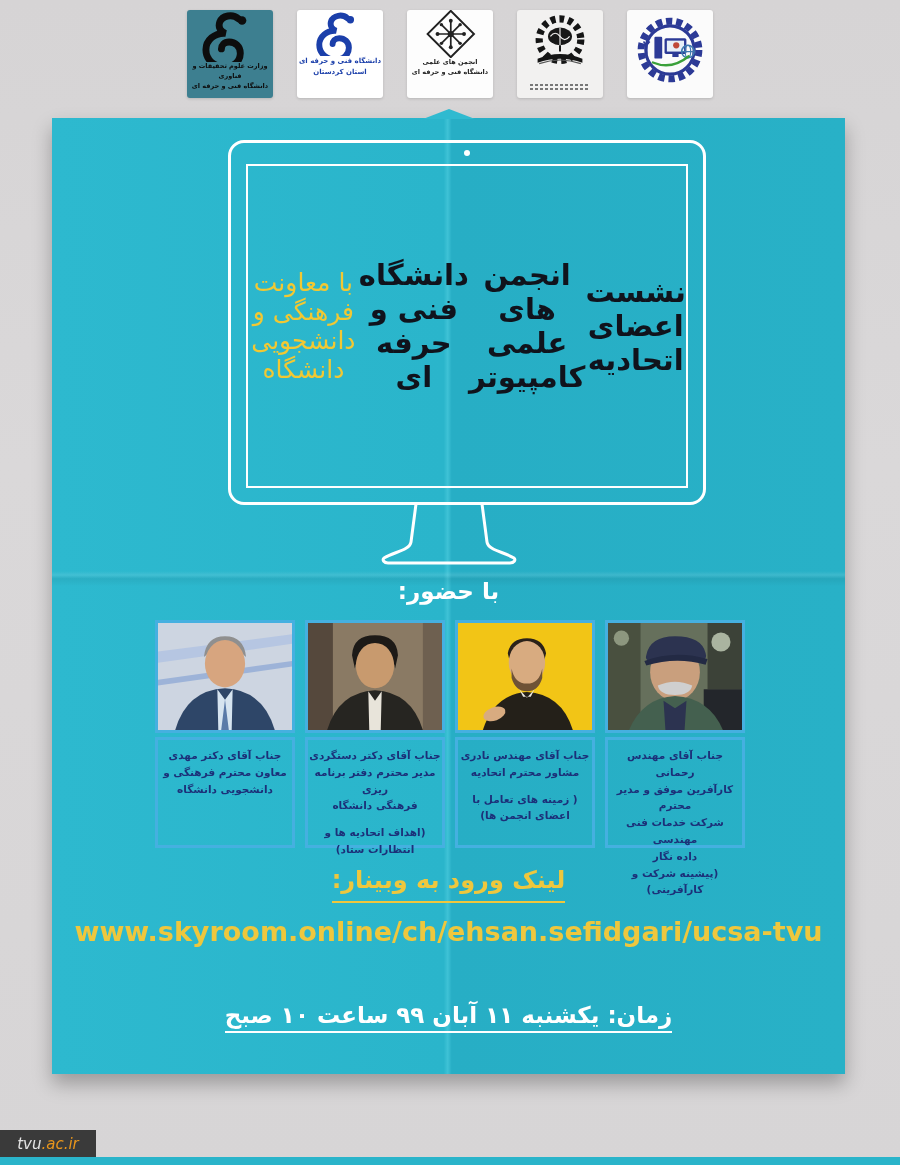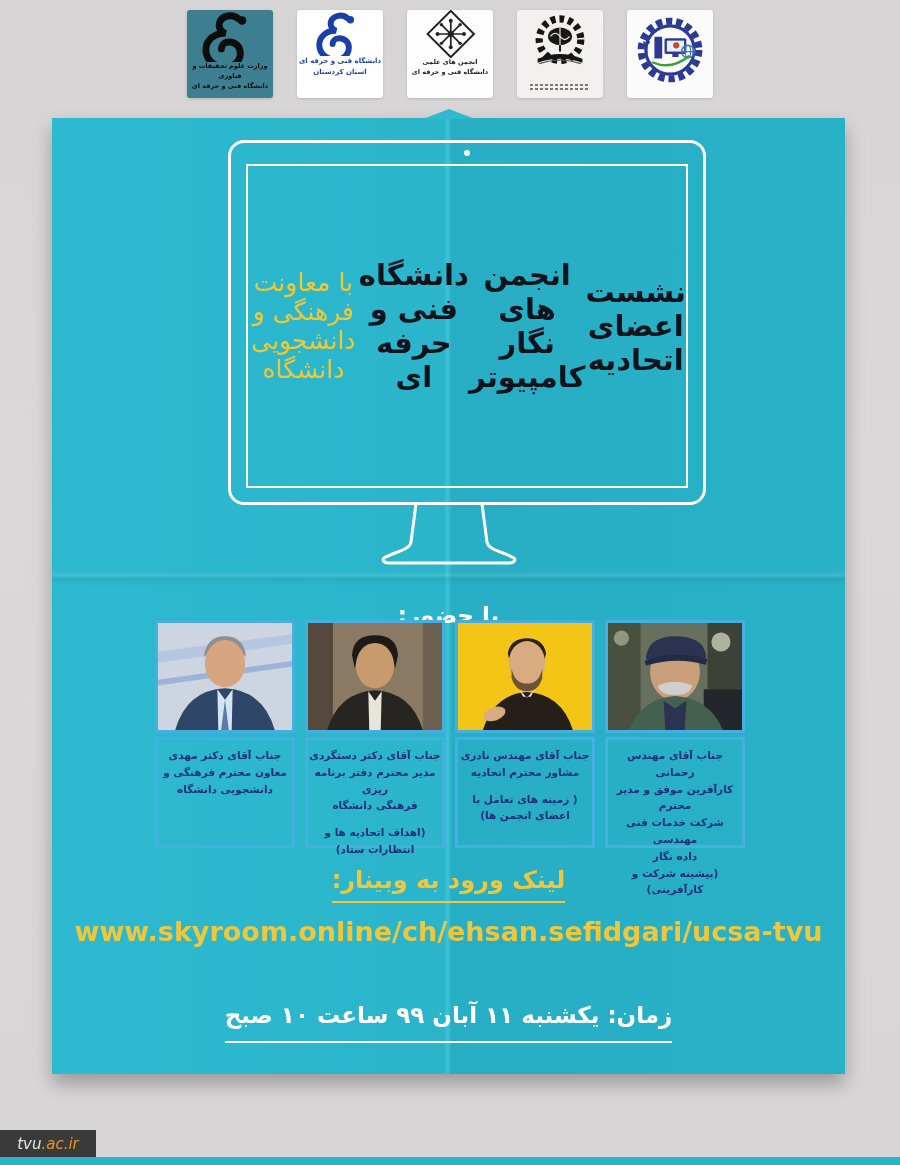--- a/index.html
+++ b/index.html
@@ -41,40 +41,40 @@
   .camera-dot{position:absolute;top:7px;left:50%;transform:translateX(-50%);
               width:6px;height:6px;border-radius:50%;background:#fff;}
   .screen{position:absolute;left:15px;right:15px;top:21px;bottom:14px;
           border:2px solid #ffffff;display:flex;flex-direction:row;
           justify-content:space-evenly;align-items:center;text-align:center;direction:rtl;}
   .screen .tl{font-weight:bold;color:#10131c;font-size:29px;letter-spacing:0;}
   .screen .tl4{font-weight:normal;color:#f2c832;font-size:25px;}
   .stand{position:absolute;left:50%;transform:translateX(-50%);top:384px;}
 
   
-  .attendance{position:absolute;top:484px;left:0;width:100%;text-align:center;direction:rtl;
+  .attendance{position:absolute;top:460px;left:0;width:100%;text-align:center;direction:rtl;
               color:#ffffff;font-weight:bold;font-size:23px;}
   .grid{position:absolute;left:103px;top:502px;width:590px;display:flex;gap:10px;}
   .col{width:140px;display:flex;flex-direction:column;gap:4px;}
   .photo{height:113px;border:3px solid #45b0e0;box-sizing:border-box;background:#888;}
   .photo svg{display:block;width:100%;height:100%;}
   .cap{height:111px;border:3px solid #45b0e0;box-sizing:border-box;direction:rtl;
        color:#1c3079;font-weight:bold;font-size:10.5px;line-height:1.6;text-align:center;
        padding-top:7px;}
   .cap div:empty{height:10px;}
 
   
   .link-label{position:absolute;top:748px;left:0;width:100%;text-align:center;direction:rtl;}
   .link-label span{display:inline-block;color:#eec73d;font-weight:bold;font-size:24px;
                    border-bottom:2px solid #eec73d;padding-bottom:7px;}
   .link-url{position:absolute;top:798px;left:0;width:100%;text-align:center;direction:ltr;
             color:#eec73d;font-weight:bold;font-size:27px;}
   .time{position:absolute;top:884px;left:0;width:100%;text-align:center;direction:rtl;}
   .time span{display:inline-block;color:#ffffff;font-weight:bold;font-size:23px;
-             border-bottom:2px solid #fff;padding-bottom:13px;}
+             border-bottom:2px solid #fff;padding-bottom:3px;}
 
   
   .watermark{position:absolute;left:0;top:1130px;width:96px;height:28px;background:#3a3a3a;
              display:flex;align-items:center;justify-content:center;font-style:italic;
              font-weight:normal;font-size:15px;}
   .watermark .wm-pre{color:#e4e4e4;}
   .watermark .wm-suf{color:#e8951c;}
   .bottom-strip{position:absolute;left:0;bottom:0;width:100%;height:8px;background:#2ab4ca;}
 </style>
 </head>
@@ -161,21 +161,21 @@
     </div>
   </div>
 
   <div class="poster">
     <div class="peak"></div>
 
     <div class="monitor">
       <div class="camera-dot"></div>
       <div class="screen">
         <div class="tl">نشست اعضای اتحادیه</div>
-        <div class="tl">انجمن های نگار کامپیوتر</div>
+        <div class="tl">انجمن های علمی کامپیوتر</div>
         <div class="tl">دانشگاه فنی و حرفه ای</div>
         <div class="tl4">با معاونت فرهنگی و دانشجویی دانشگاه</div>
       </div>
     </div>
     <svg class="stand" width="190" height="64" viewBox="0 0 190 64">
       <path d="M62 2 L57 40 C56 48 40 50 30 56 C28 58 30 61 34 61 L156 61 C160 61 162 58 160 56 C150 50 134 48 133 40 L128 2" fill="none" stroke="#ffffff" stroke-width="3" stroke-linejoin="round"></path>
     </svg>
 
     <div class="attendance">با حضور:</div>
 

